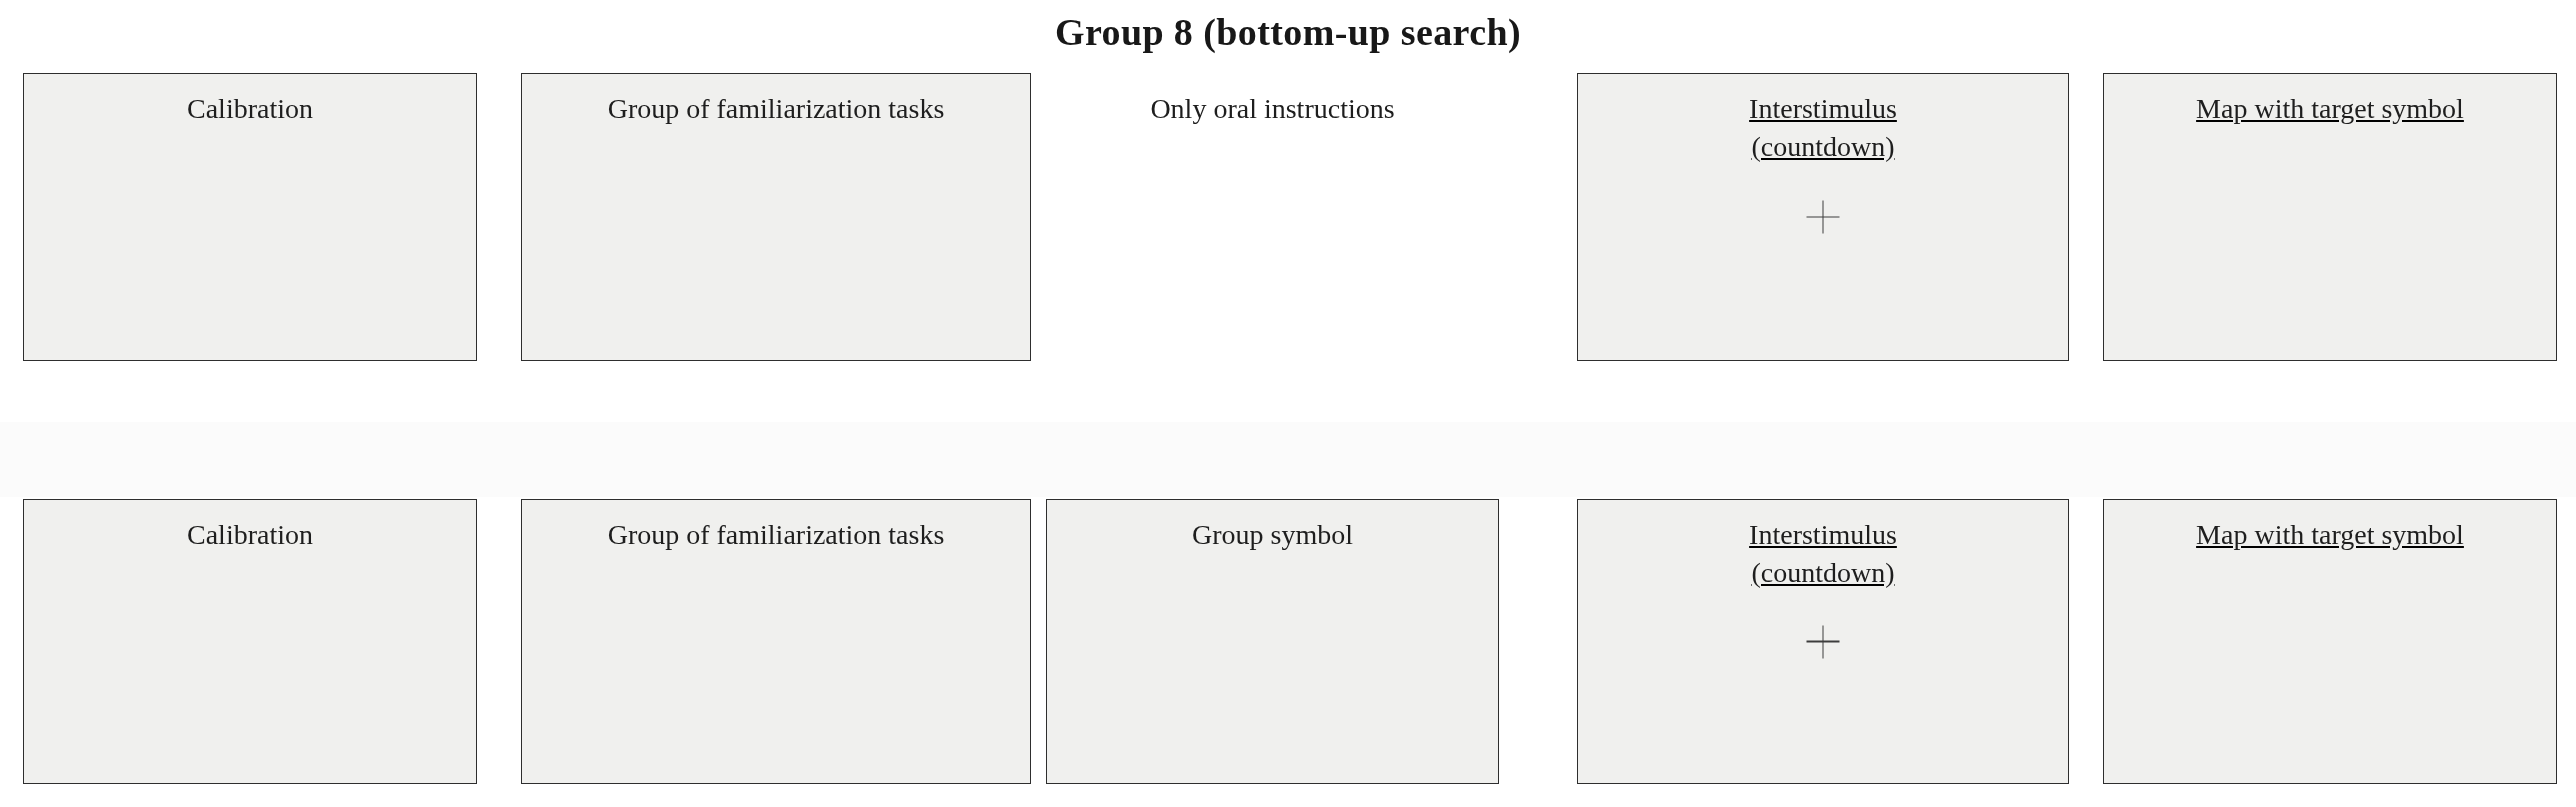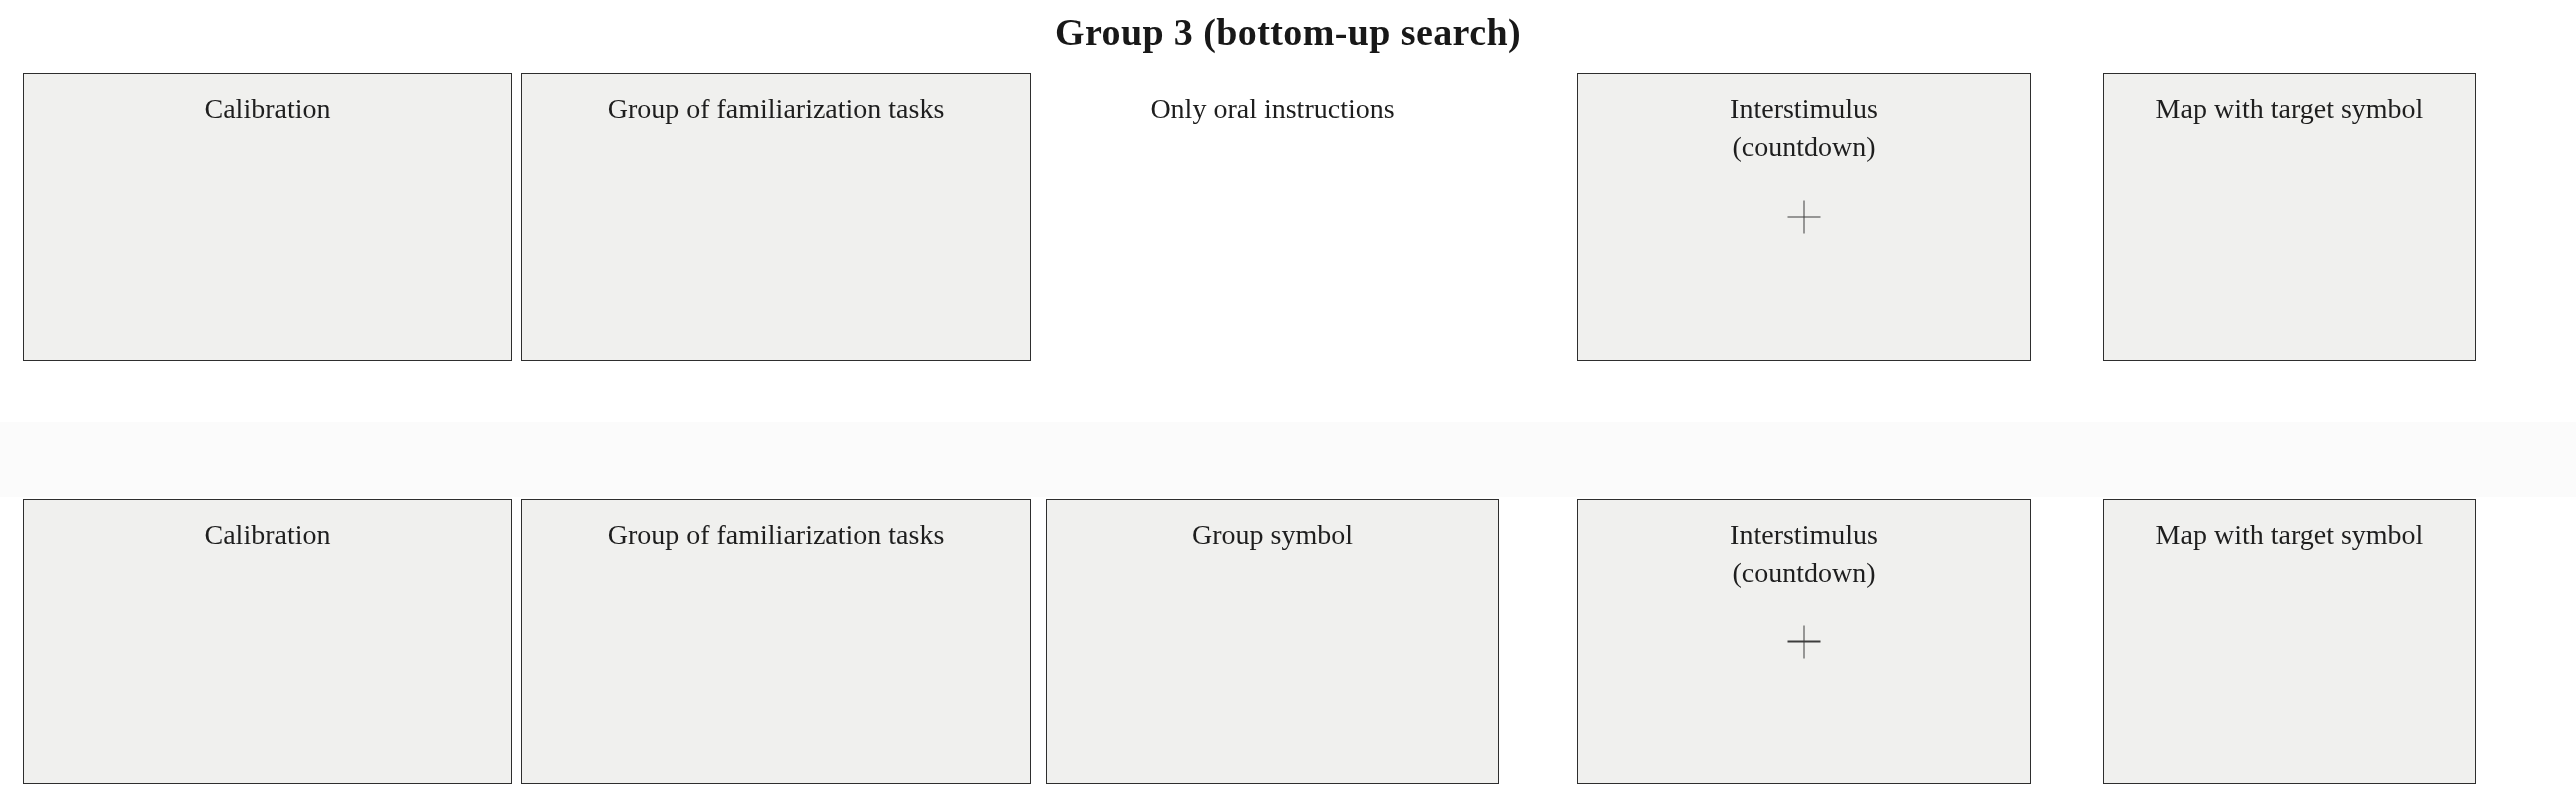--- a/index.html
+++ b/index.html
@@ -40,25 +40,25 @@
     border:1.6px solid #2e2e2e;
     padding-top:15.7px;
   }
   .nobox {
     background:transparent;
     border:none;
     padding-top:17.3px;
   }
   .r1 { top:73px;  height:288px; }
   .r2 { top:499px; height:285px; }
-  .c1 { left:23px;   width:489px; }
+  .c1 { left:23px;   width:454px; }
   .c2 { left:521px;  width:510px; }
   .c3 { left:1046px; width:453px; }
-  .c4 { left:1577px; width:454px; }
-  .c5 { left:2103px; width:373px; }
+  .c4 { left:1577px; width:492px;text-decoration:underline; }
+  .c5 { left:2103px; width:454px;text-decoration:underline; }
 
   .label {
     font-size:28px;
     line-height:38px;
     color:#1e1e1e;
   }
 
   .plus {
     position:absolute;
     left:50%; top:50%;
@@ -80,21 +80,21 @@
     background:#3d3d3d;
   }
 </style>
 </head>
 <body>
 
 <div class="canvas">
 
   <div class="scan-band"></div>
 
-  <div class="title t1">Group 3 (bottom-up search)</div>
+  <div class="title t1">Group 8 (bottom-up search)</div>
 
   <div class="cell box r1 c1">
     <div class="label">Calibration</div>
   </div>
 
   <div class="cell box r1 c2">
     <div class="label">Group of familiarization tasks</div>
   </div>
 
   <div class="cell nobox r1 c3">

